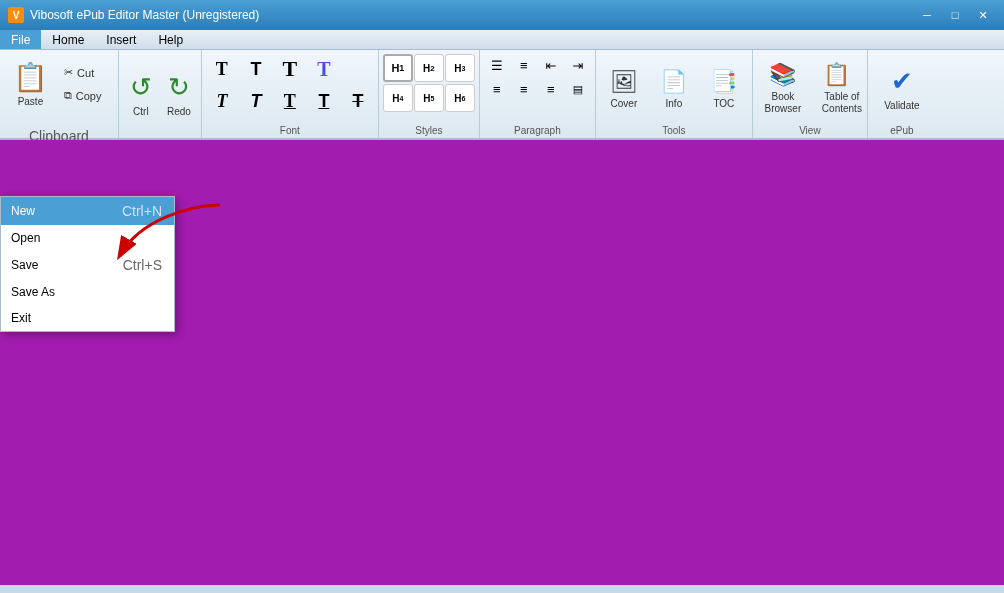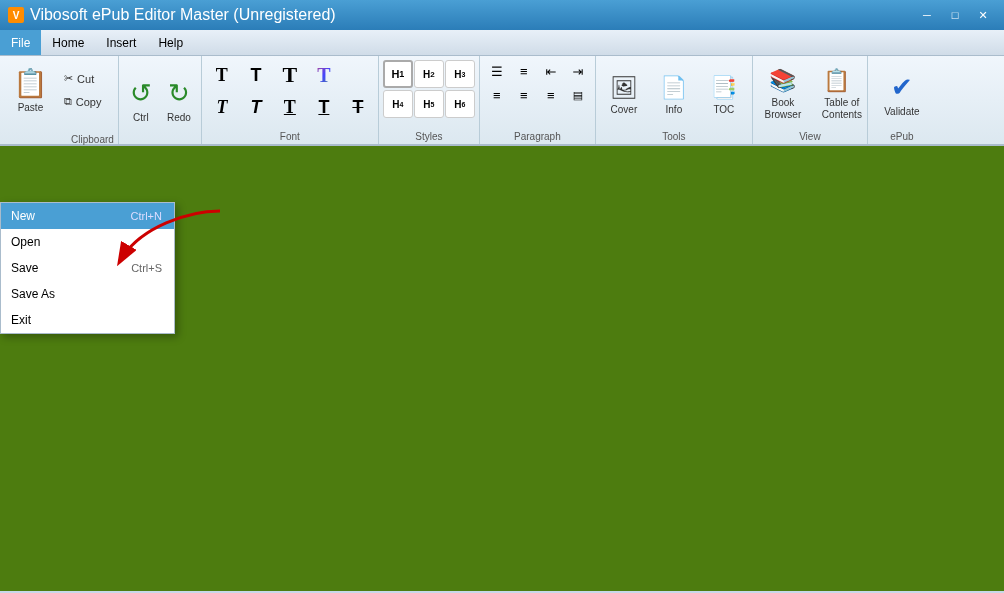--- a/index.html
+++ b/index.html
@@ -34,21 +34,21 @@
       background: #ff8c00;
       border-radius: 2px;
       display: flex;
       align-items: center;
       justify-content: center;
       font-size: 10px;
       color: white;
       font-weight: bold;
     }
     .title-text {
-      font-size: 16px;
+      font-size: 12px;
       color: white;
     }
     .title-controls {
       display: flex;
       gap: 2px;
     }
     .title-btn {
       width: 26px;
       height: 20px;
       background: transparent;
@@ -57,21 +57,21 @@
       cursor: pointer;
       display: flex;
       align-items: center;
       justify-content: center;
       font-size: 11px;
       border-radius: 2px;
     }
 
     
     .menu-bar {
-      height: 26px;
+      height: 20px;
       background: linear-gradient(to bottom, #e8f0f8, #d0dce8);
       display: flex;
       align-items: stretch;
       border-bottom: 1px solid #aabccc;
     }
     .menu-item {
       padding: 0 10px;
       display: flex;
       align-items: center;
       cursor: pointer;
@@ -153,23 +153,23 @@
       color: #333;
       gap: 2px;
     }
     .small-btns {
       display: flex;
       flex-direction: column;
       gap: 1px;
       justify-content: center;
     }
     .clipboard-label {
-      font-size: 10px;
+      font-size: 14px;
       color: #555;
-      text-align: right;
+      text-align: center;
       margin-top: 14px;
     }
 
     
     .undo-group {
       display: flex;
       flex-direction: column;
       align-items: center;
       padding: 4px 4px 2px;
       border-right: 1px solid #b8ccd8;
@@ -255,21 +255,21 @@
 
     
     .epub-group {
       padding: 4px 8px 2px;
       display: flex;
       flex-direction: column;
     }
 
     
     .main-area {
-      background: #4d7c0f;
+      background: #a21caf;
       flex: 1;
       height: calc(593px - 30px - 26px - 92px);
       position: relative;
     }
 
     
     .dropdown-menu {
       position: absolute;
       top: 56px;
       left: 0px;
@@ -287,21 +287,21 @@
       cursor: pointer;
       font-size: 12px;
       color: #000;
     }
     .dropdown-item.selected {
       background: #4a9fd4;
       color: white;
     }
     .dropdown-item .shortcut {
       color: #666;
-      font-size: 11px;
+      font-size: 14px;
     }
     .dropdown-item.selected .shortcut {
       color: #ddf;
     }
 
     
     .arrow-annotation {
       position: absolute;
       top: 60px;
       left: 110px;

